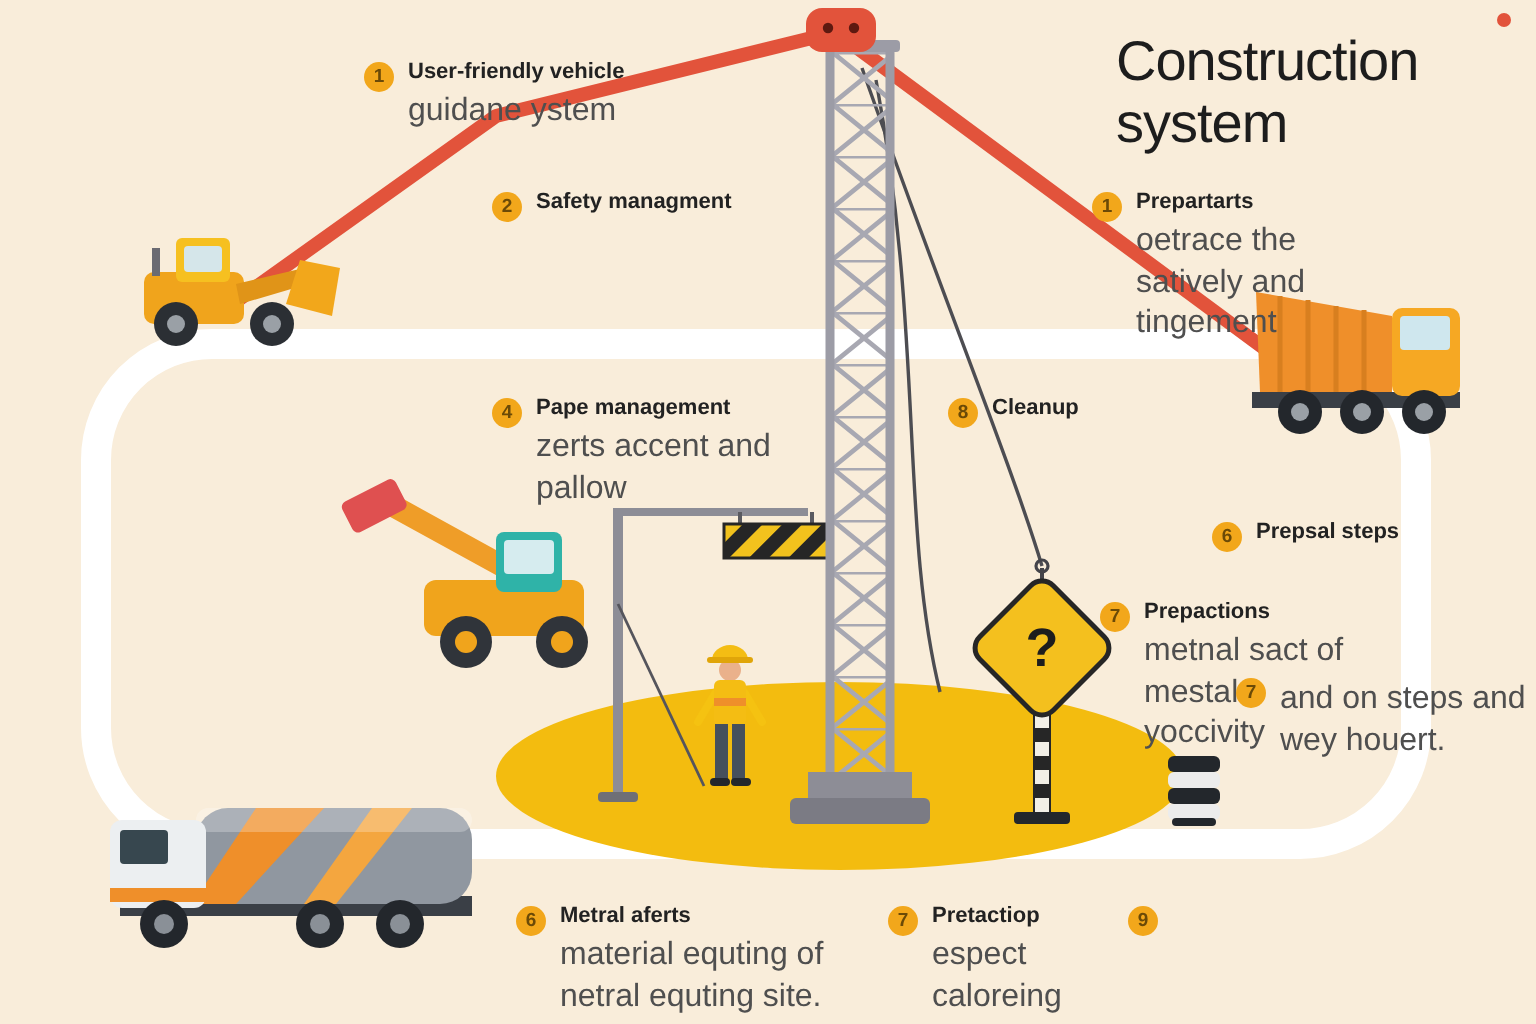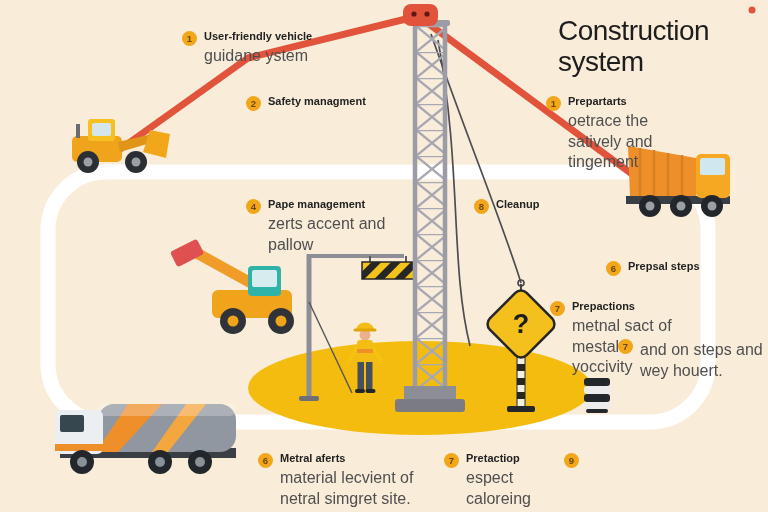--- a/index.html
+++ b/index.html
@@ -236,21 +236,21 @@
     <span class="badge">7</span>
     <span class="note-text" style="width:125px">
       <span class="note-desc">and on steps and wey houert.</span>
     </span>
   </div>
 
   <div class="note" style="left:258px;top:452px">
     <span class="badge">6</span>
     <span class="note-text" style="width:160px">
       <span class="note-title">Metral aferts</span>
-      <span class="note-desc">material lecvient of netral simgret site.</span>
+      <span class="note-desc">material equting of netral equting site.</span>
     </span>
   </div>
 
   <div class="note" style="left:444px;top:452px">
     <span class="badge">7</span>
     <span class="note-text" style="width:100px">
       <span class="note-title">Pretactiop</span>
       <span class="note-desc">espect caloreing</span>
     </span>
   </div>

